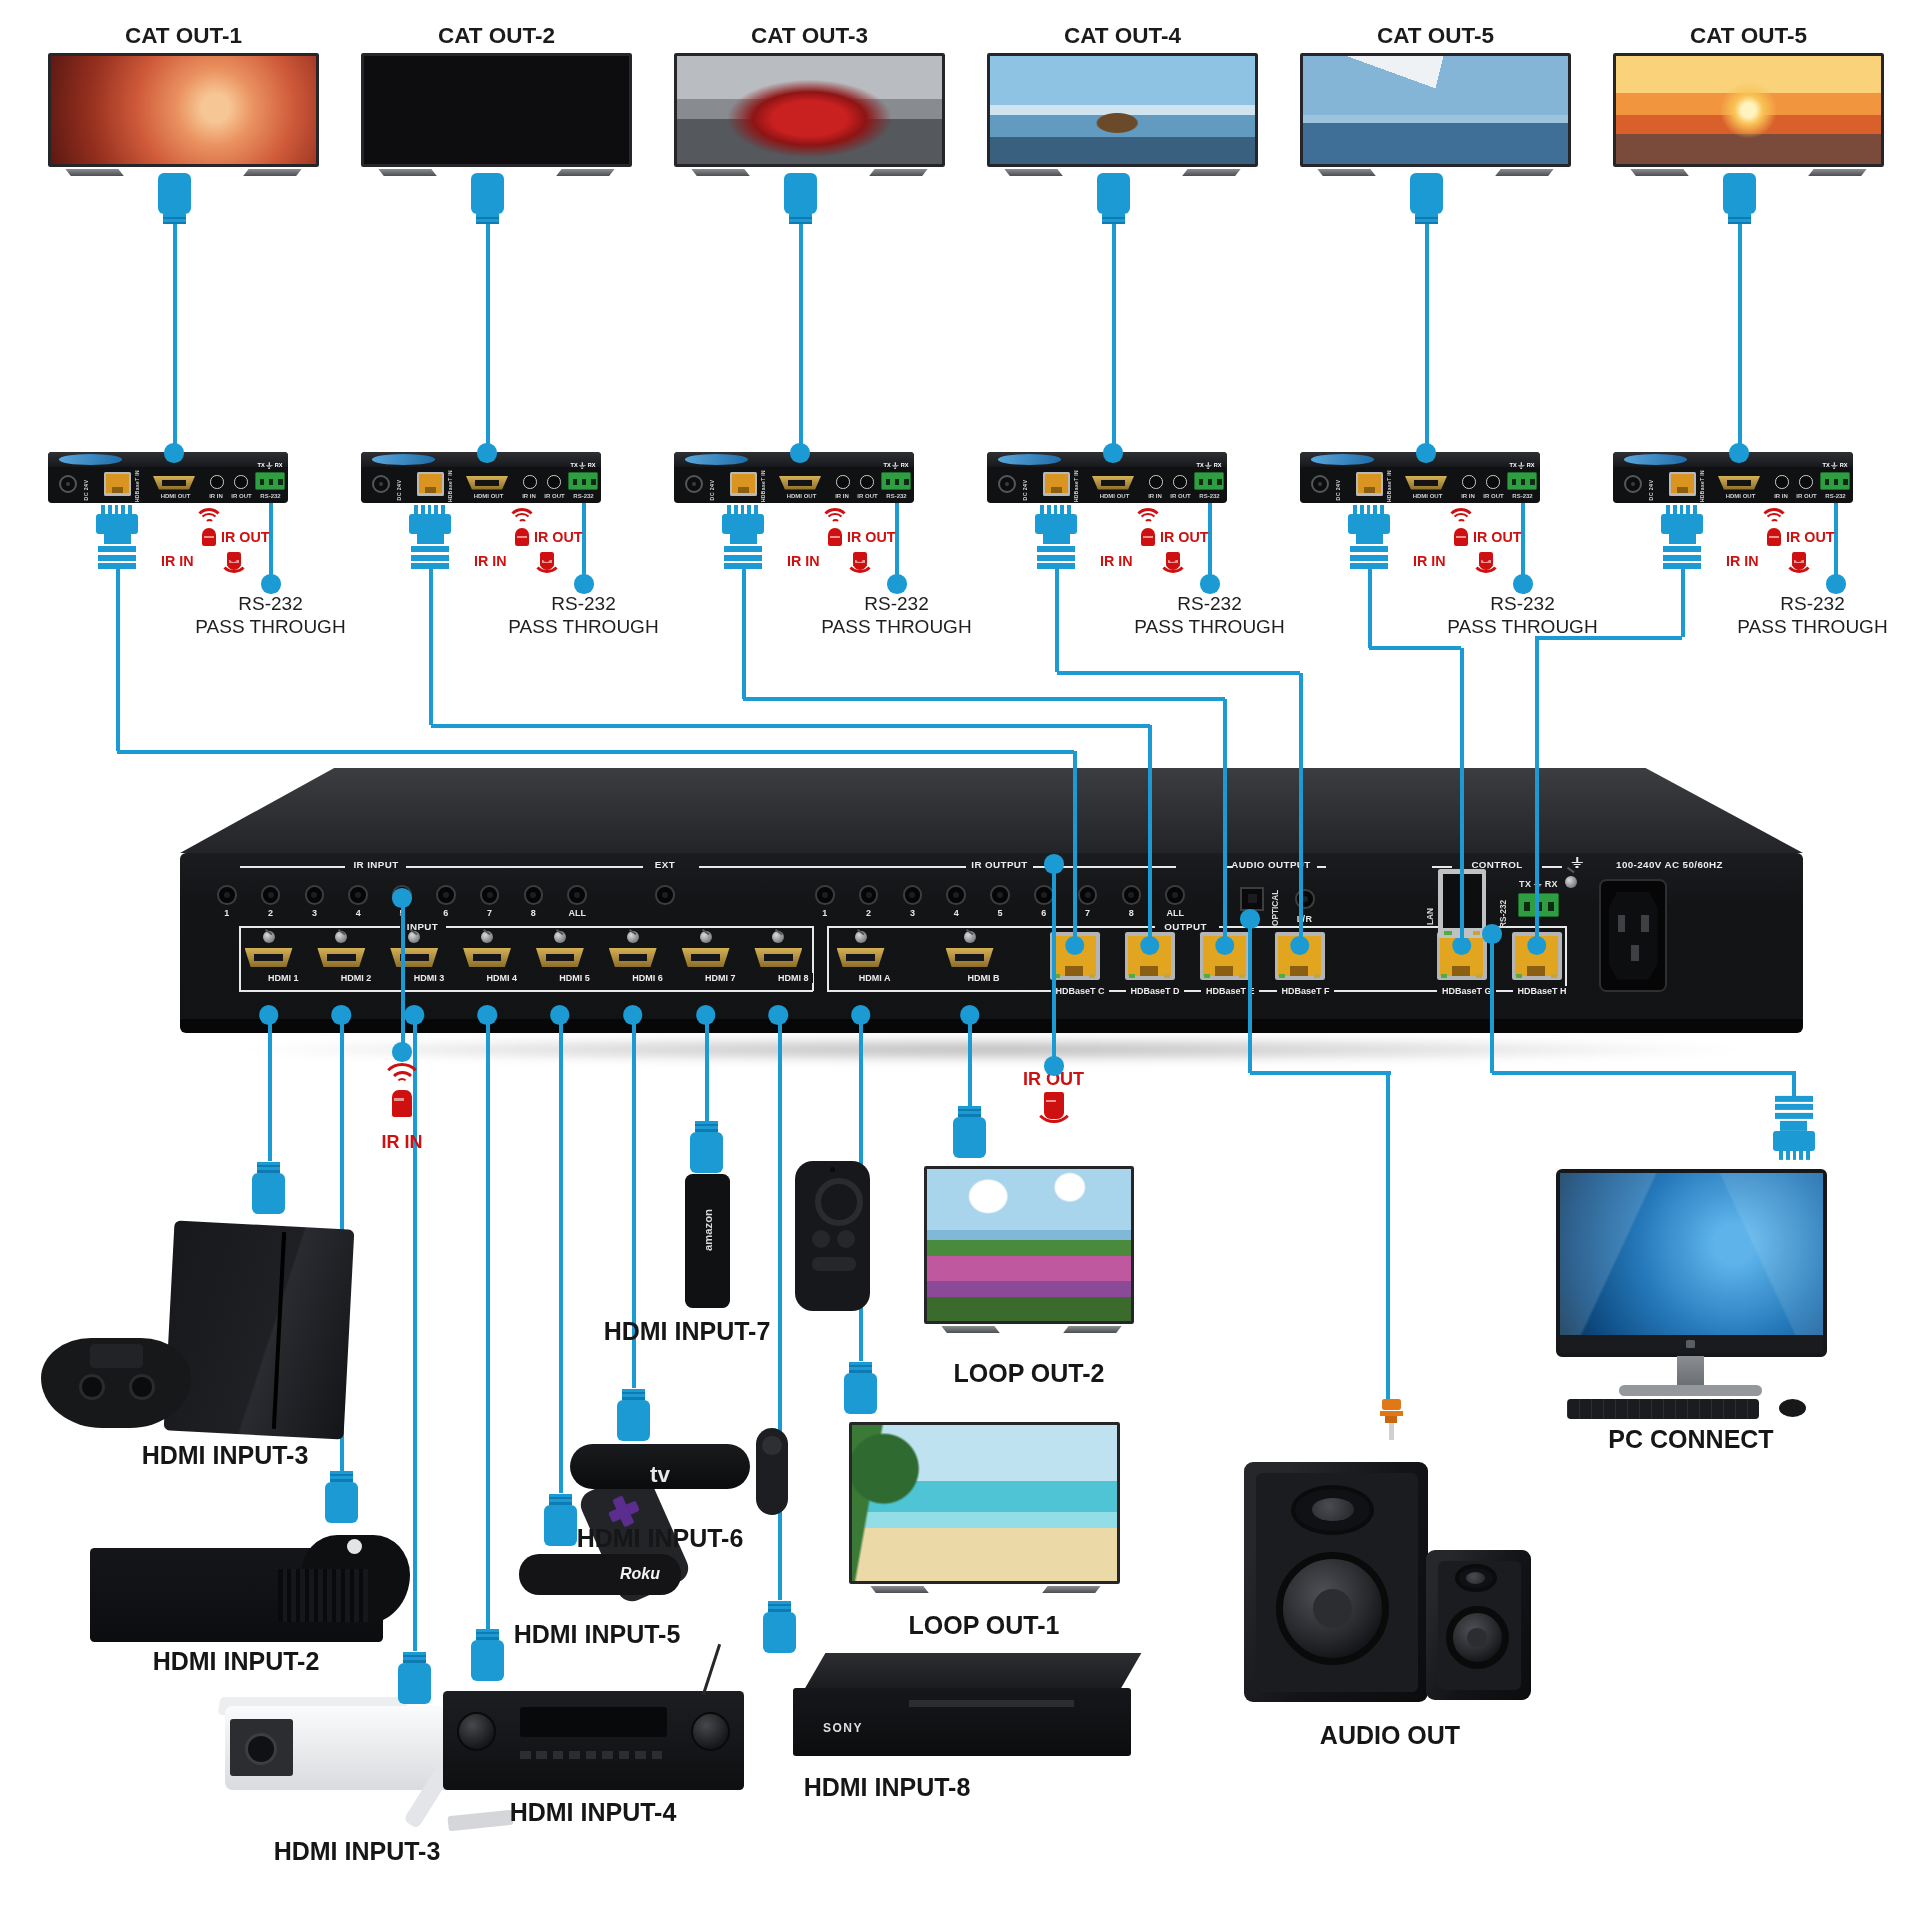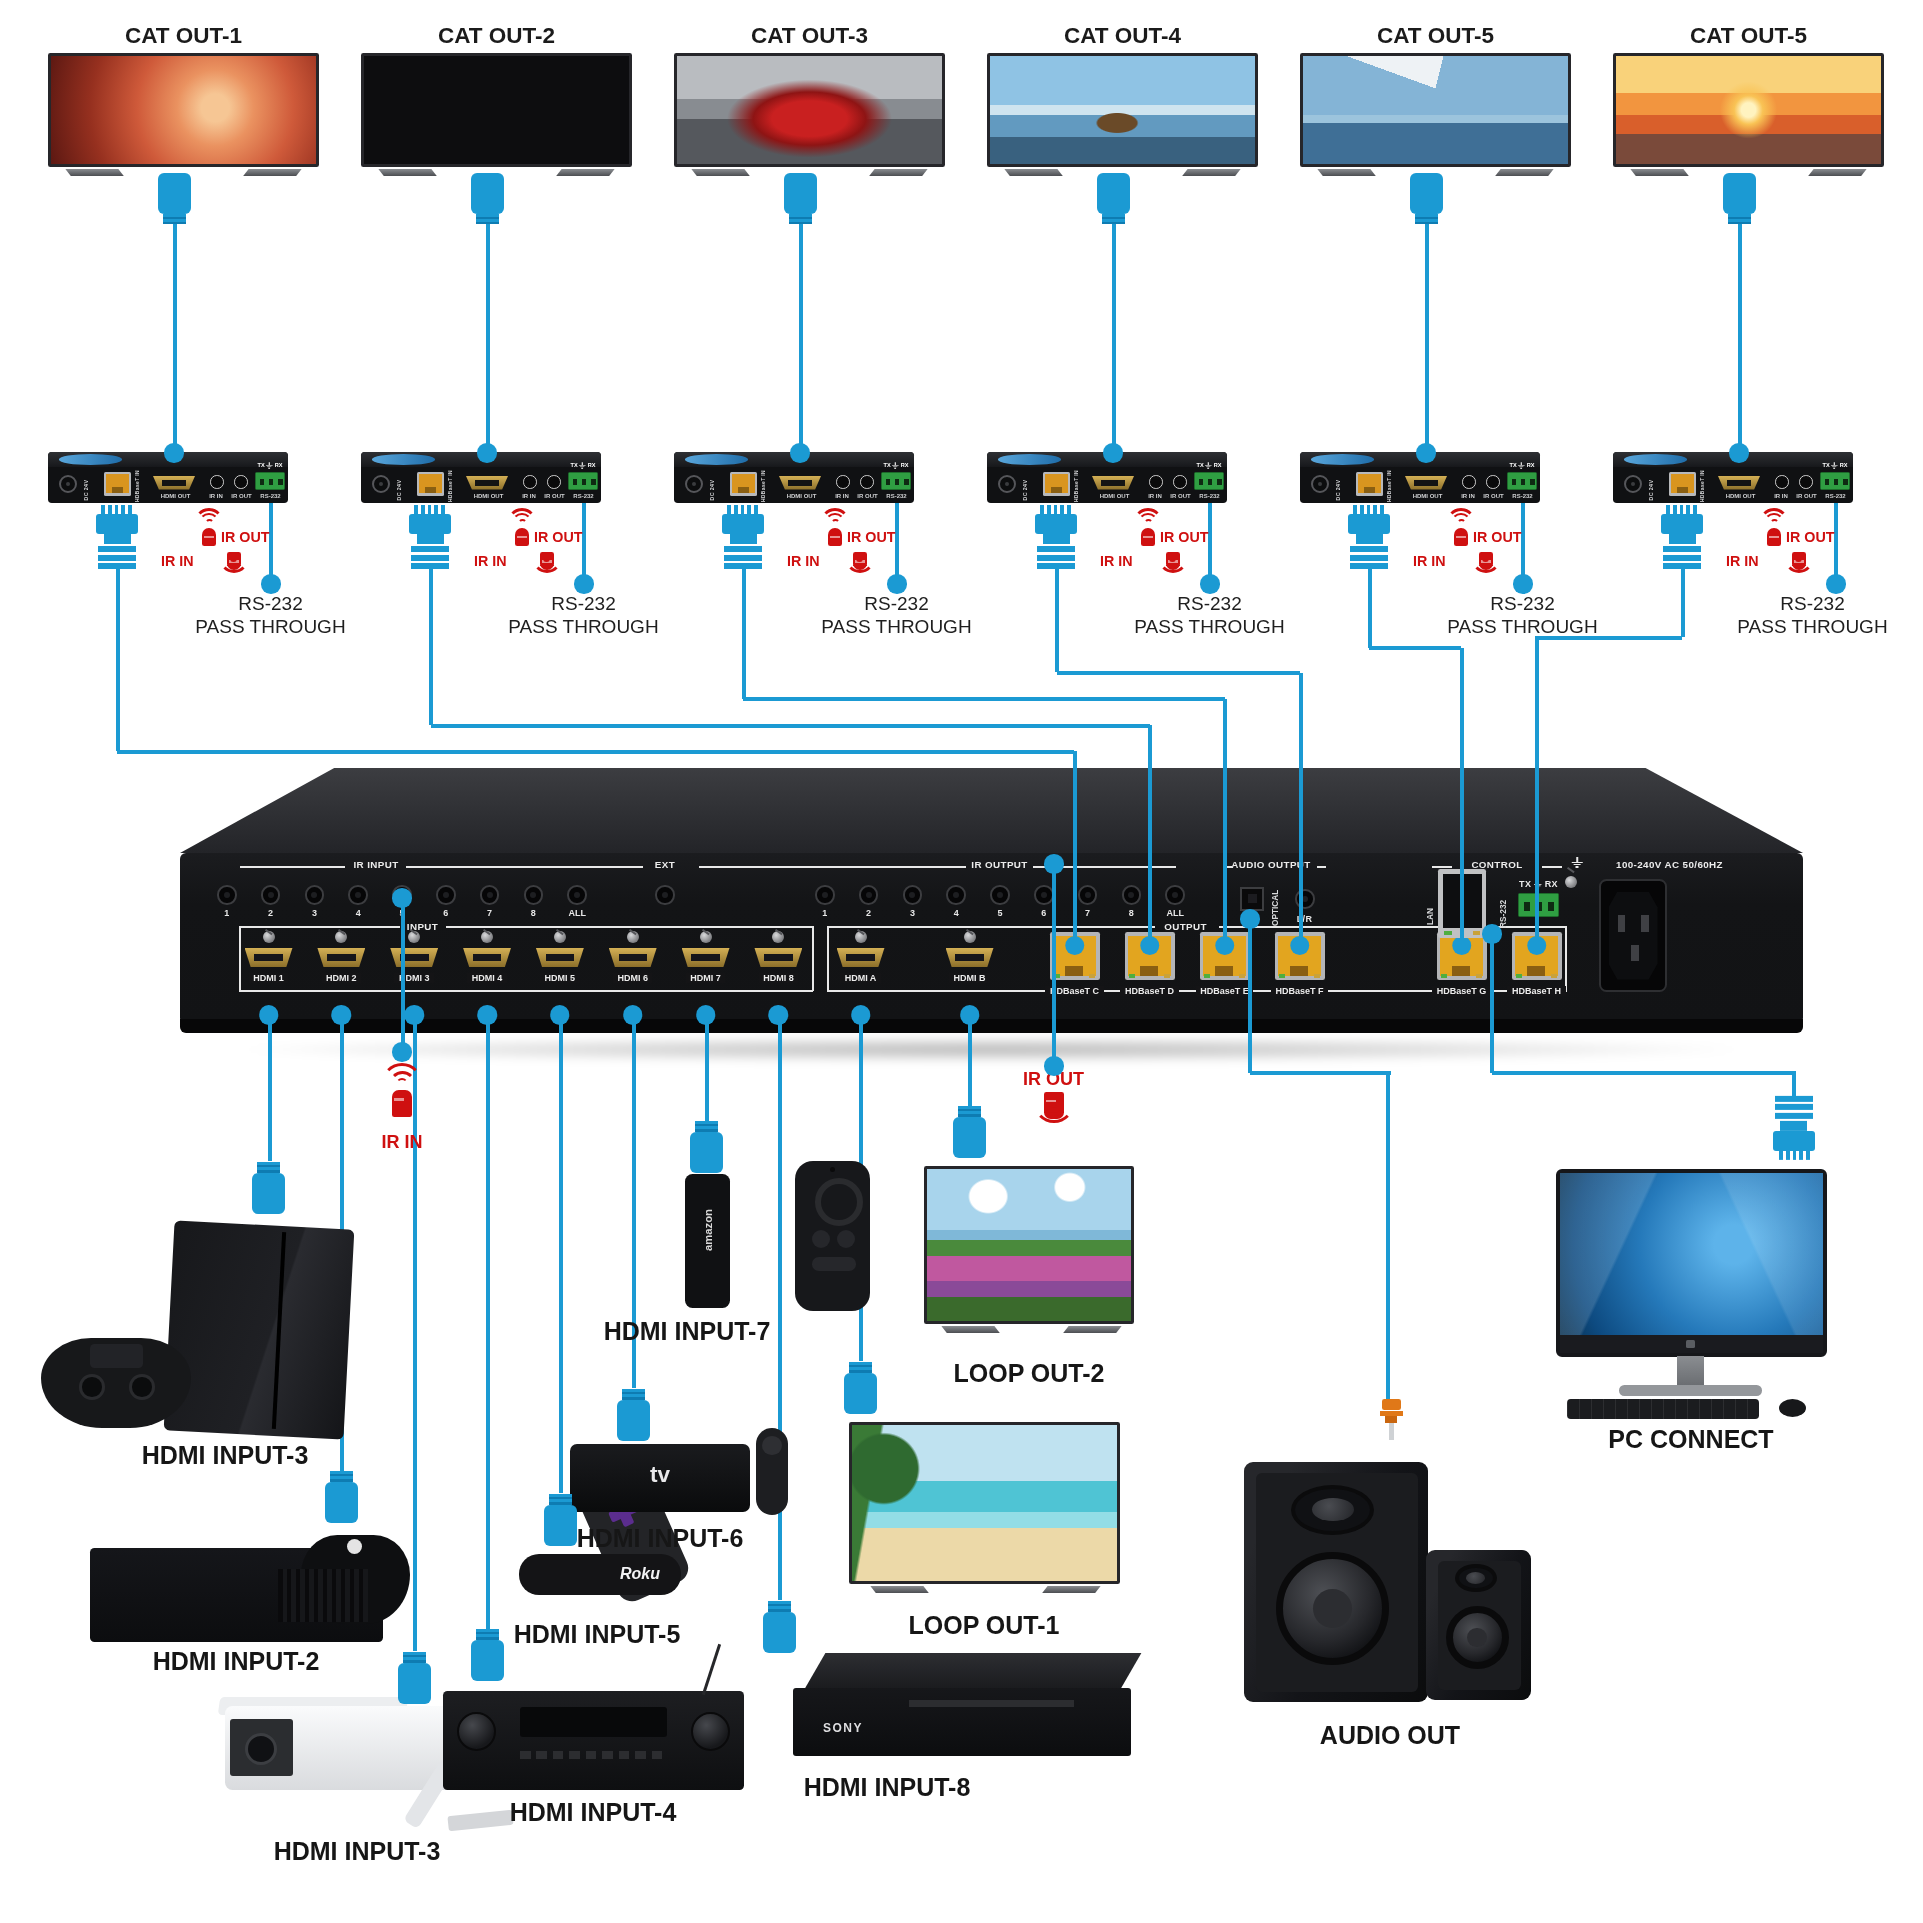--- a/index.html
+++ b/index.html
@@ -113,21 +113,21 @@
   .hdrtxt{position:absolute;color:#ececec;font-size:9.8px;font-weight:700;letter-spacing:0.4px;z-index:26;text-align:center;}
   .rule{position:absolute;height:1.5px;background:#e8e8e8;z-index:25;}
   .vrule{position:absolute;width:1.5px;background:#e8e8e8;z-index:25;}
   
   .jgroup{position:absolute;top:885px;display:flex;justify-content:space-between;z-index:26;}
   .jack-u{width:25.6px;text-align:center;position:relative;}
   .jack{width:19.5px;height:19.5px;margin:0 auto;border-radius:50%;background:#060607;border:2.3px solid #3c3d40;}
   .jack:after{content:"";display:block;width:6px;height:6px;margin:4.5px auto;border-radius:50%;background:#1d1e21;}
   .jack-n{margin-top:3.8px;font-size:9px;font-weight:700;color:#e8e8e8;}
   
-  .punit{position:relative;width:69px;text-align:center;}
+  .punit{position:relative;width:69px;text-align:right;}
   .screw{width:12px;height:12px;margin:0 auto 4.5px;border-radius:50%;background:radial-gradient(circle at 35% 35%,#d8d9db,#8a8b8e 60%,#5c5d60);}
   .screw:after{content:"";display:block;width:7.5px;height:1.5px;background:#55565a;margin:-6.8px auto 0;transform:rotate(35deg);}
   .hdmiport{width:48px;height:19.5px;margin:0 auto;background:linear-gradient(#d4b055,#8c6f2a);clip-path:polygon(0 0,100% 0,87% 100%,13% 100%);position:relative;}
   .hdmiport i{position:absolute;left:9.8px;top:6px;width:28.6px;height:7.5px;background:#15151a;display:block;}
   .plabel{margin-top:6px;font-size:9px;font-weight:700;color:#ececec;background:#141416;display:inline-block;padding:0 4.5px;position:relative;z-index:27;}
   .rj45{width:50px;height:48px;margin:0 auto;background:#b4b5b7;border-radius:2.3px;position:relative;}
   .rj45 i{position:absolute;left:3.8px;top:3.8px;right:3.8px;bottom:3.8px;background:#e2a51f;display:block;}
   .rj45 i:after{content:"";position:absolute;left:12px;bottom:0;width:18px;height:10.5px;background:#8a5f12;}
   .rj45 b{position:absolute;bottom:2.3px;width:6px;height:3.8px;display:block;}
   .rj45 b.g{left:4.5px;background:#4fae3f;}
@@ -190,21 +190,21 @@
   .avr-disp{left:520px;top:1707px;width:147px;height:30px;background:#08090a;border-radius:3px;z-index:46;}
   .avr-btns{left:520px;top:1751px;width:147px;height:7.5px;background:repeating-linear-gradient(90deg,#2c2d30 0 10.5px,rgba(0,0,0,0) 10.5px 16.5px);z-index:46;}
   .avr-ant{left:710px;top:1643px;width:3px;height:53px;background:#26272a;transform:rotate(18deg);}
   
   .roku-stick{left:519px;top:1554px;width:162px;height:41px;background:#141416;border-radius:20px;}
   .roku-brand{position:absolute;right:21px;top:10.5px;color:#f2f2f4;font-size:16px;font-weight:700;font-style:italic;}
   .roku-remote{left:597px;top:1477px;width:75px;height:119px;background:#232427;border-radius:15px;transform:rotate(-24deg);}
   .roku-dh{position:absolute;left:22.5px;top:27px;width:30px;height:10.5px;background:#5b2d8e;border-radius:2.3px;}
   .roku-dv{position:absolute;left:32px;top:17.3px;width:10.5px;height:30px;background:#5b2d8e;border-radius:2.3px;}
   
-  .atv{left:570px;top:1444px;width:180px;height:68px;background:linear-gradient(#1a1b1e,#0a0b0c);border-radius:7px;}
+  .atv{left:570px;top:1444px;width:180px;height:45px;background:linear-gradient(#1a1b1e,#0a0b0c);border-radius:23px;}
   .atv-brand{position:absolute;left:0;width:180px;top:18px;text-align:center;color:#e8e8ea;font-size:22.5px;font-weight:700;}
   .atv-remote{left:756px;top:1428px;width:32px;height:87px;background:#1d1e21;border-radius:16px;}
   .atv-ring{position:absolute;left:6px;top:7.5px;width:19.5px;height:19.5px;border-radius:50%;background:#2e2f33;}
   
   .fire-stick{left:685px;top:1174px;width:45px;height:134px;background:#101113;border-radius:7.5px;}
   .fire-brand{position:absolute;left:16.5px;top:35px;writing-mode:vertical-rl;transform:rotate(180deg);color:#d8d8d8;font-size:11.3px;font-weight:700;}
   .fire-remote{left:795px;top:1161px;width:75px;height:150px;background:#17181b;border-radius:18px;}
   .fire-ring{position:absolute;left:19.5px;top:16.5px;width:36px;height:36px;border-radius:50%;border:6.8px solid #2a2b2e;}
   .fire-mic{position:absolute;left:35px;top:6px;width:5.3px;height:5.3px;border-radius:50%;background:#0a0a0b;}
   .fire-b1{position:absolute;left:16.5px;top:69px;width:18px;height:18px;border-radius:50%;background:#26272b;}

